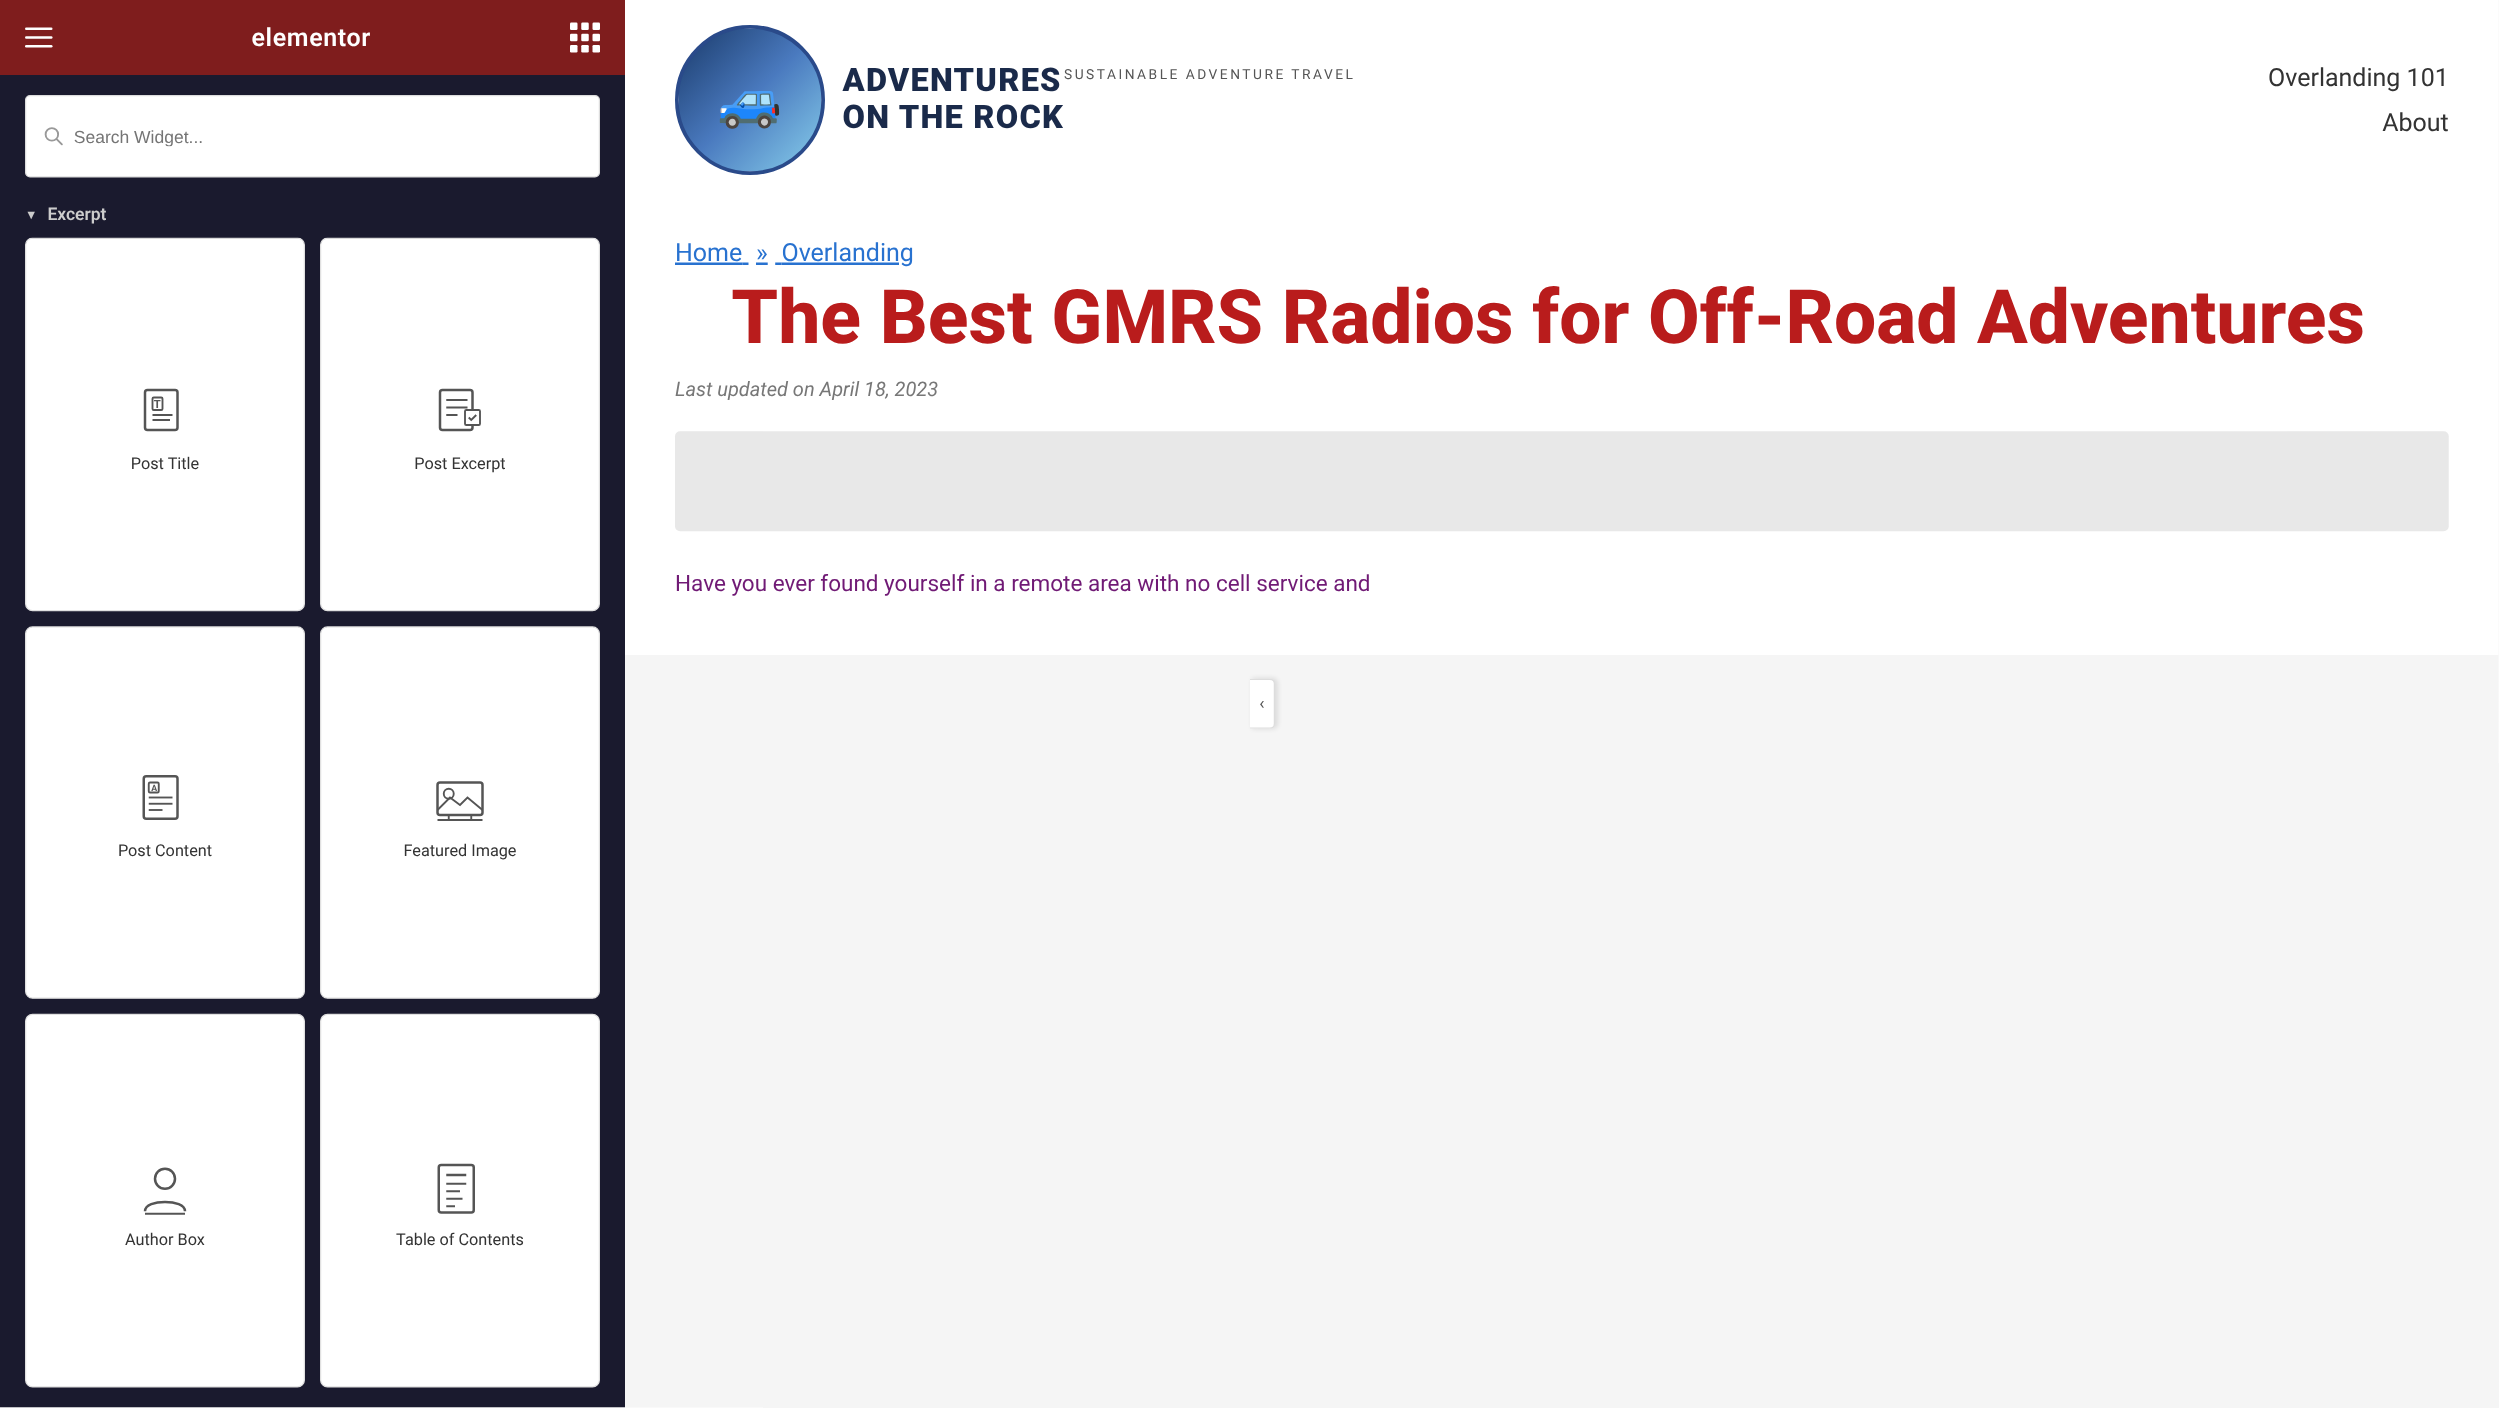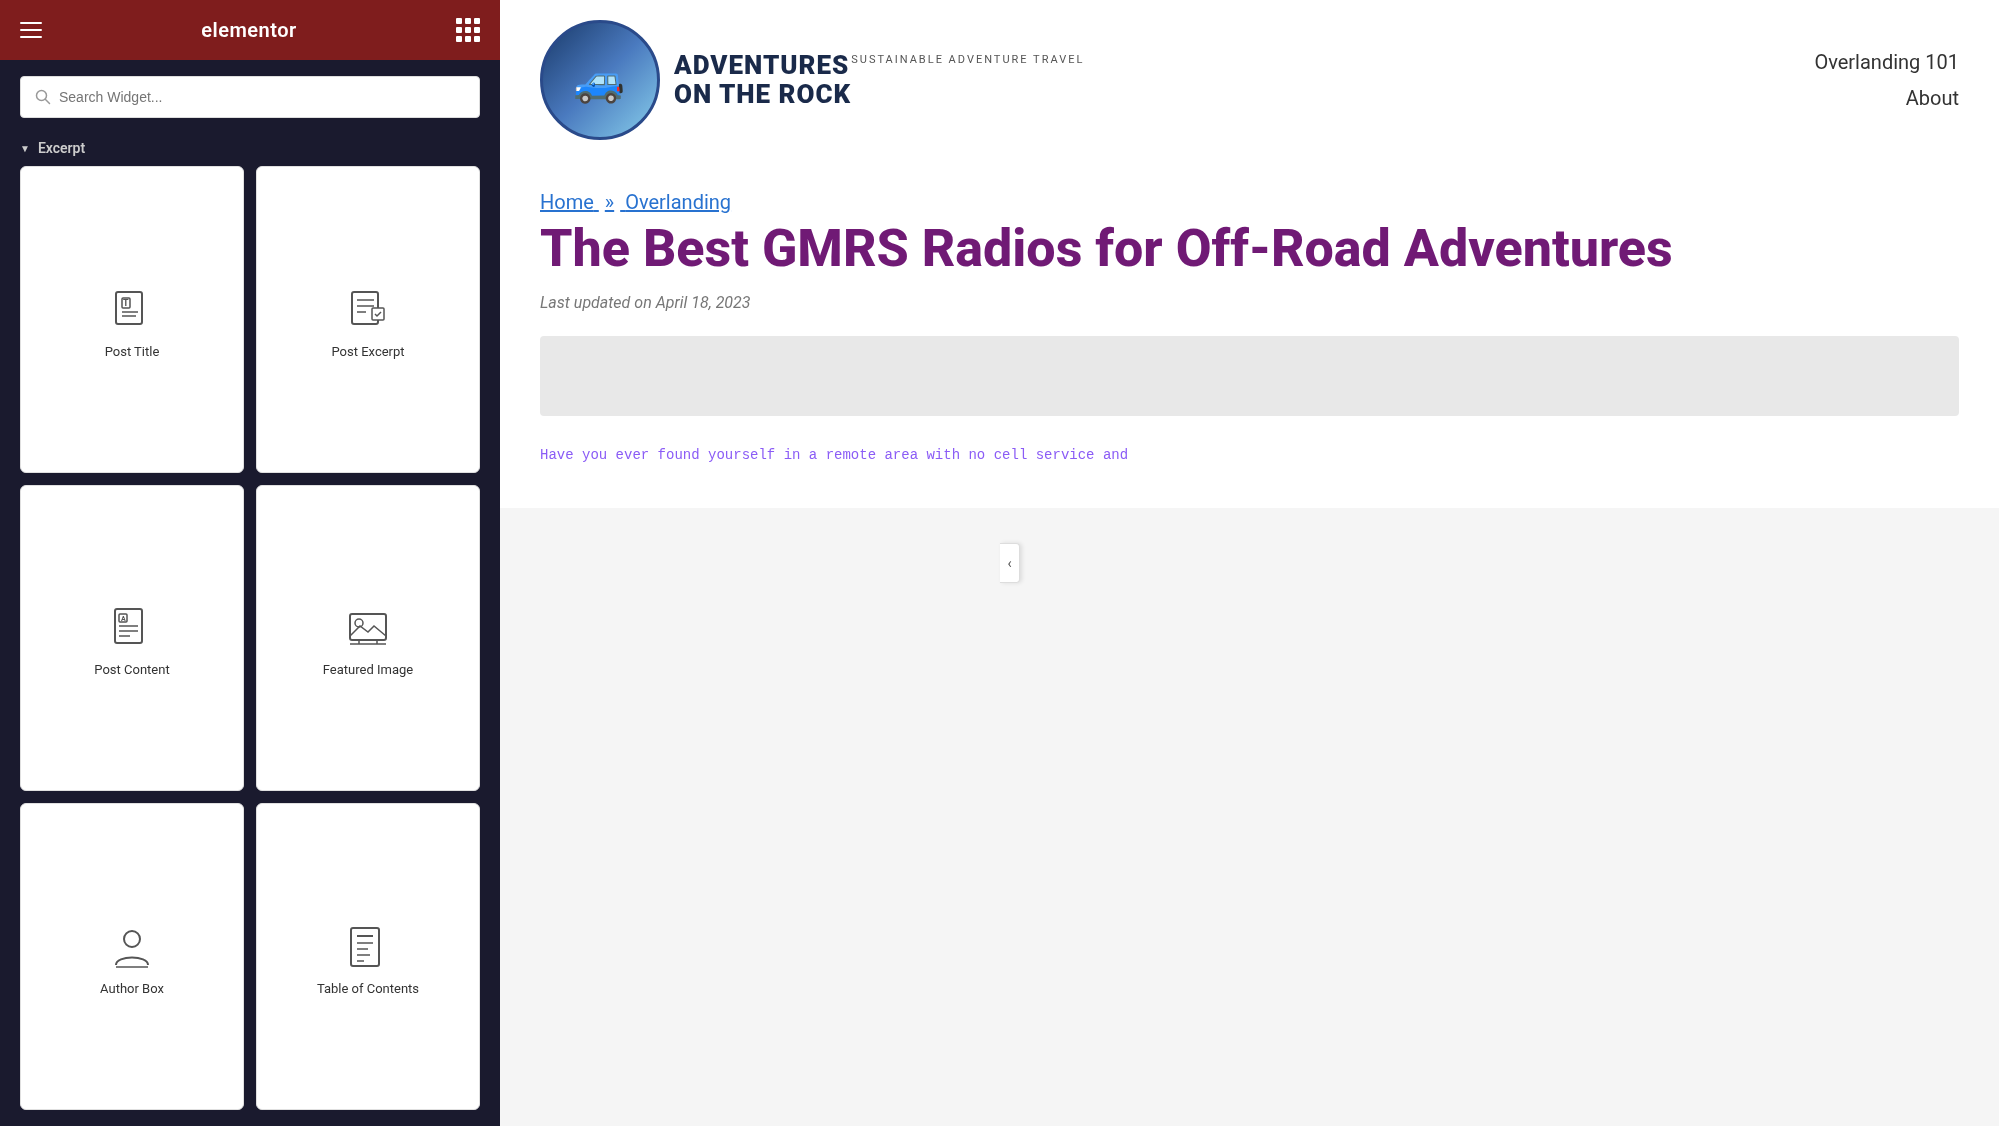--- a/index.html
+++ b/index.html
@@ -73,21 +73,21 @@
     .search-bar {
       padding: 16px 20px;
       flex-shrink: 0;
     }
     .search-input-wrap {
       display: flex;
       align-items: center;
       background: #fff;
       border: 1px solid #ddd;
       border-radius: 4px;
-      padding: 12px 14px;
+      padding: 24px 14px;
       gap: 8px;
     }
     .search-input-wrap svg { flex-shrink: 0; }
     .search-input-wrap input {
       border: none; outline: none; background: transparent;
       font-size: 14px; color: #555; width: 100%;
     }
 
     
     .section-header {
@@ -226,44 +226,44 @@
     .breadcrumb {
       font-size: 20px;
       margin-bottom: 5px;
       color: #2872d0;
       text-decoration: underline;
     }
     .breadcrumb a { color: #2872d0; text-decoration: none; }
     .breadcrumb .sep { color: #2872d0; margin: 0 6px; }
 
     .post-title {
-      font-size: 52px;
+      font-size: 60px;
       font-weight: 800;
-      color: #701a75;
+      color: #b91c1c;
       line-height: 1.15;
       margin-bottom: 14px;
+      margin-left: 45px;
     }
     .post-date {
       font-size: 16px;
       color: #777;
       font-style: italic;
       margin-bottom: 24px;
     }
     .post-banner {
       width: 100%;
       height: 80px;
       background: #e8e8e8;
       border-radius: 4px;
       margin-bottom: 28px;
     }
     .post-excerpt {
-      font-size: 14px;
-      color: #8b5cf6;
+      font-size: 18px;
+      color: #701a75;
       line-height: 1.7;
-      font-family: Liberation Mono, monospace;
     }
   </style>
 </head>
 <body>
 
 <div class="left-panel">
 
   <div class="panel-header">
     <div class="hamburger-icon">
       <span></span>

